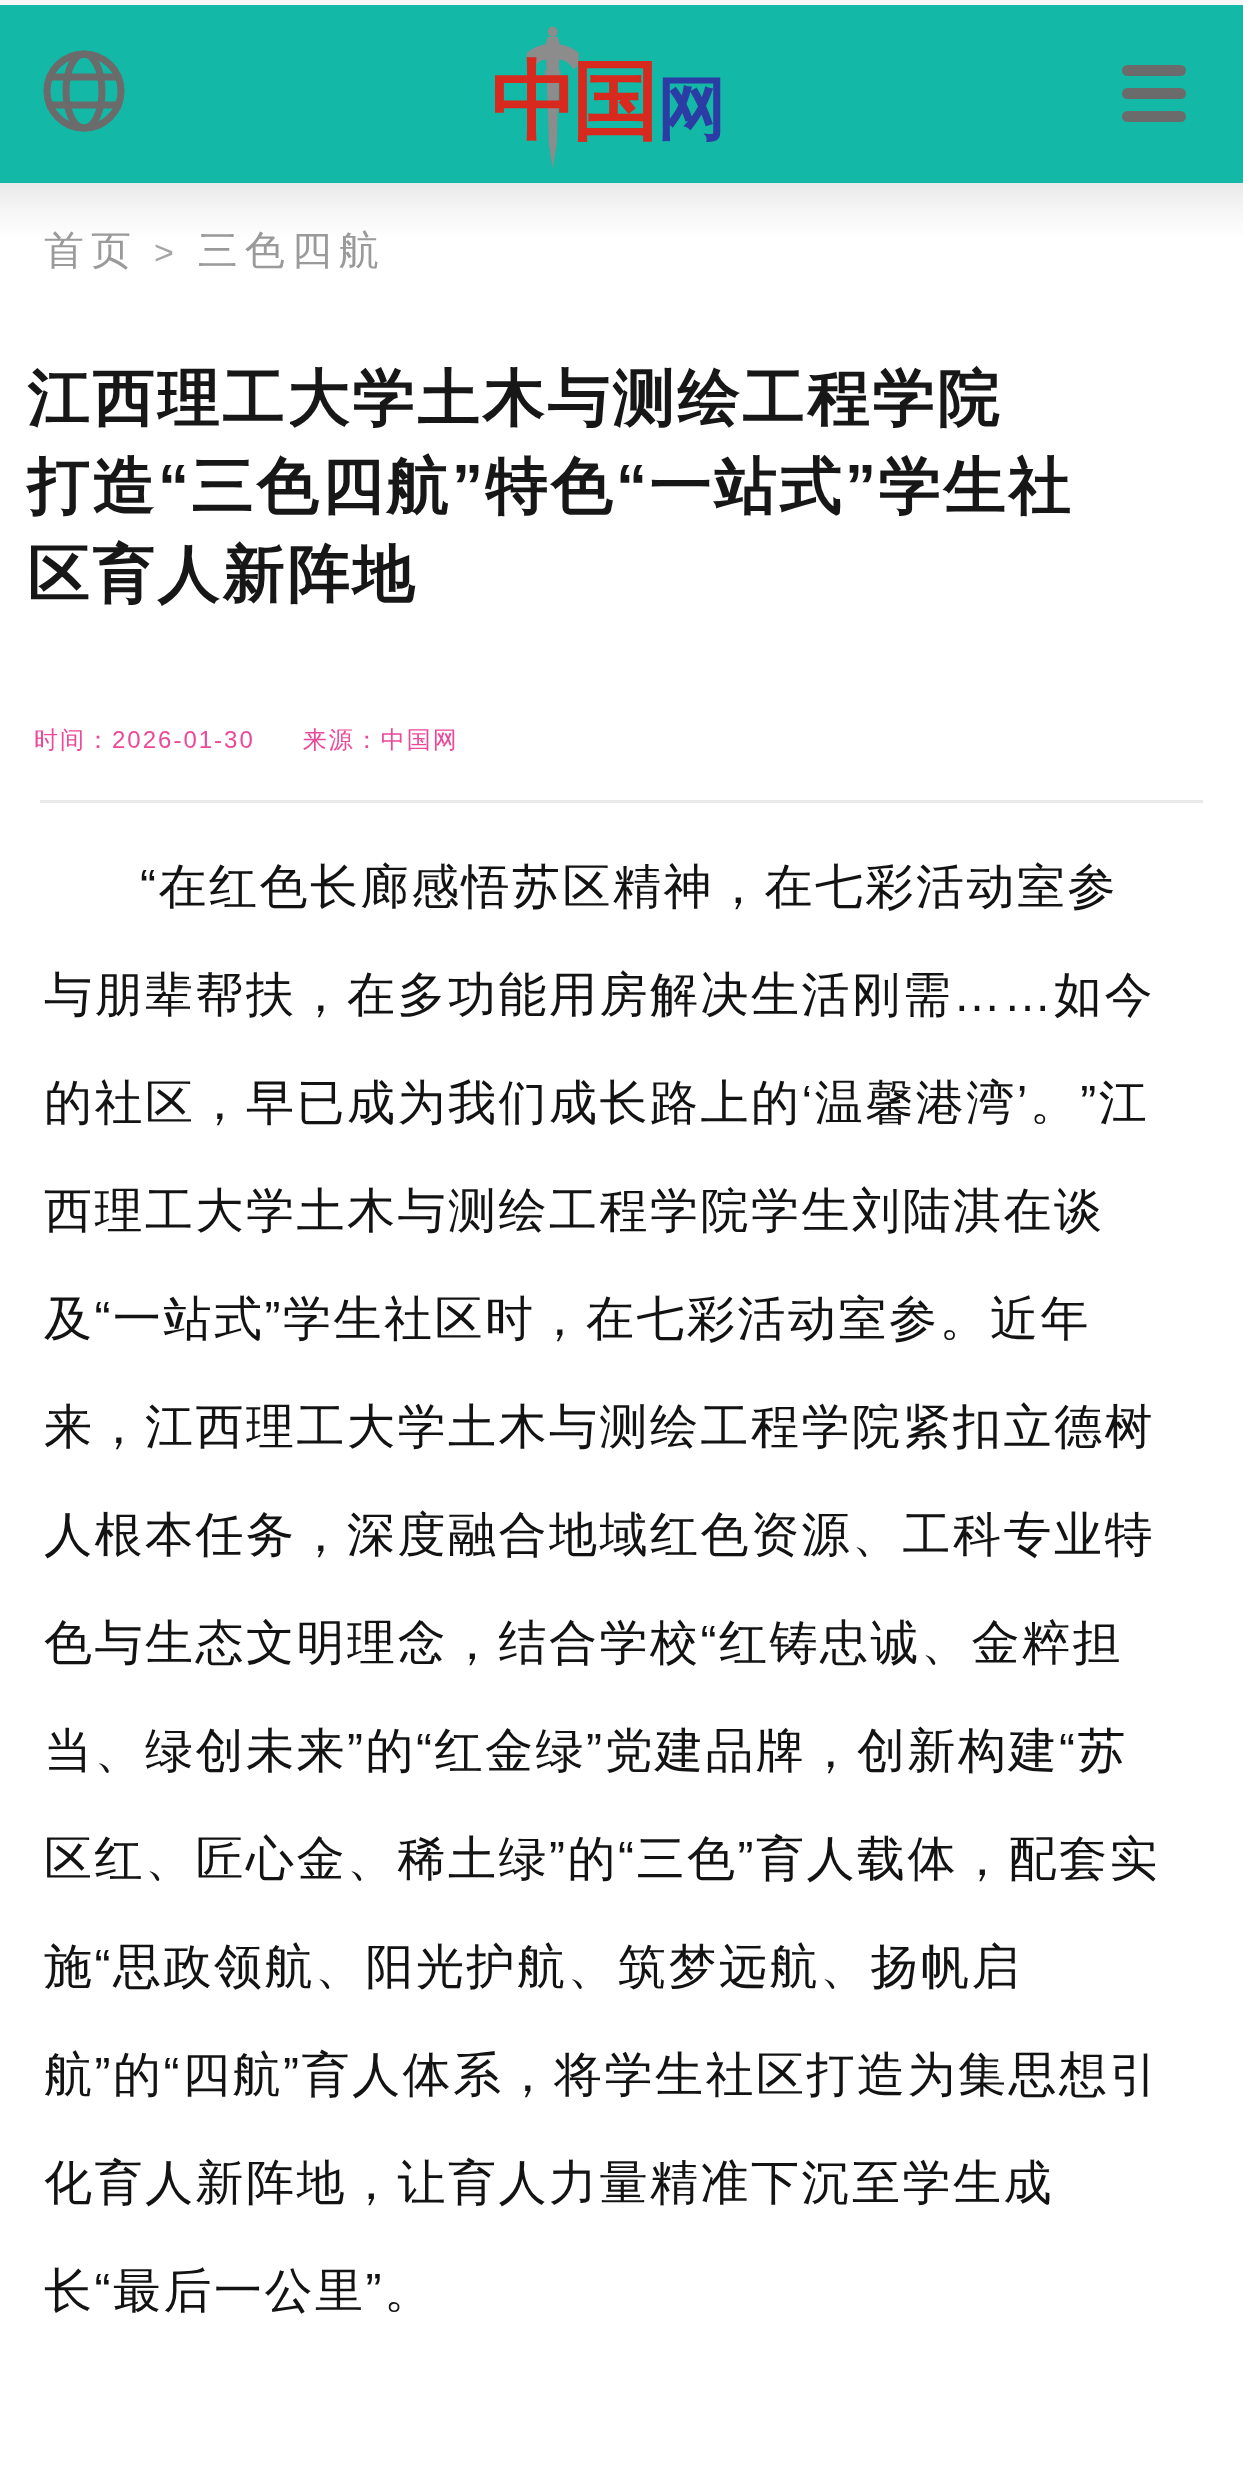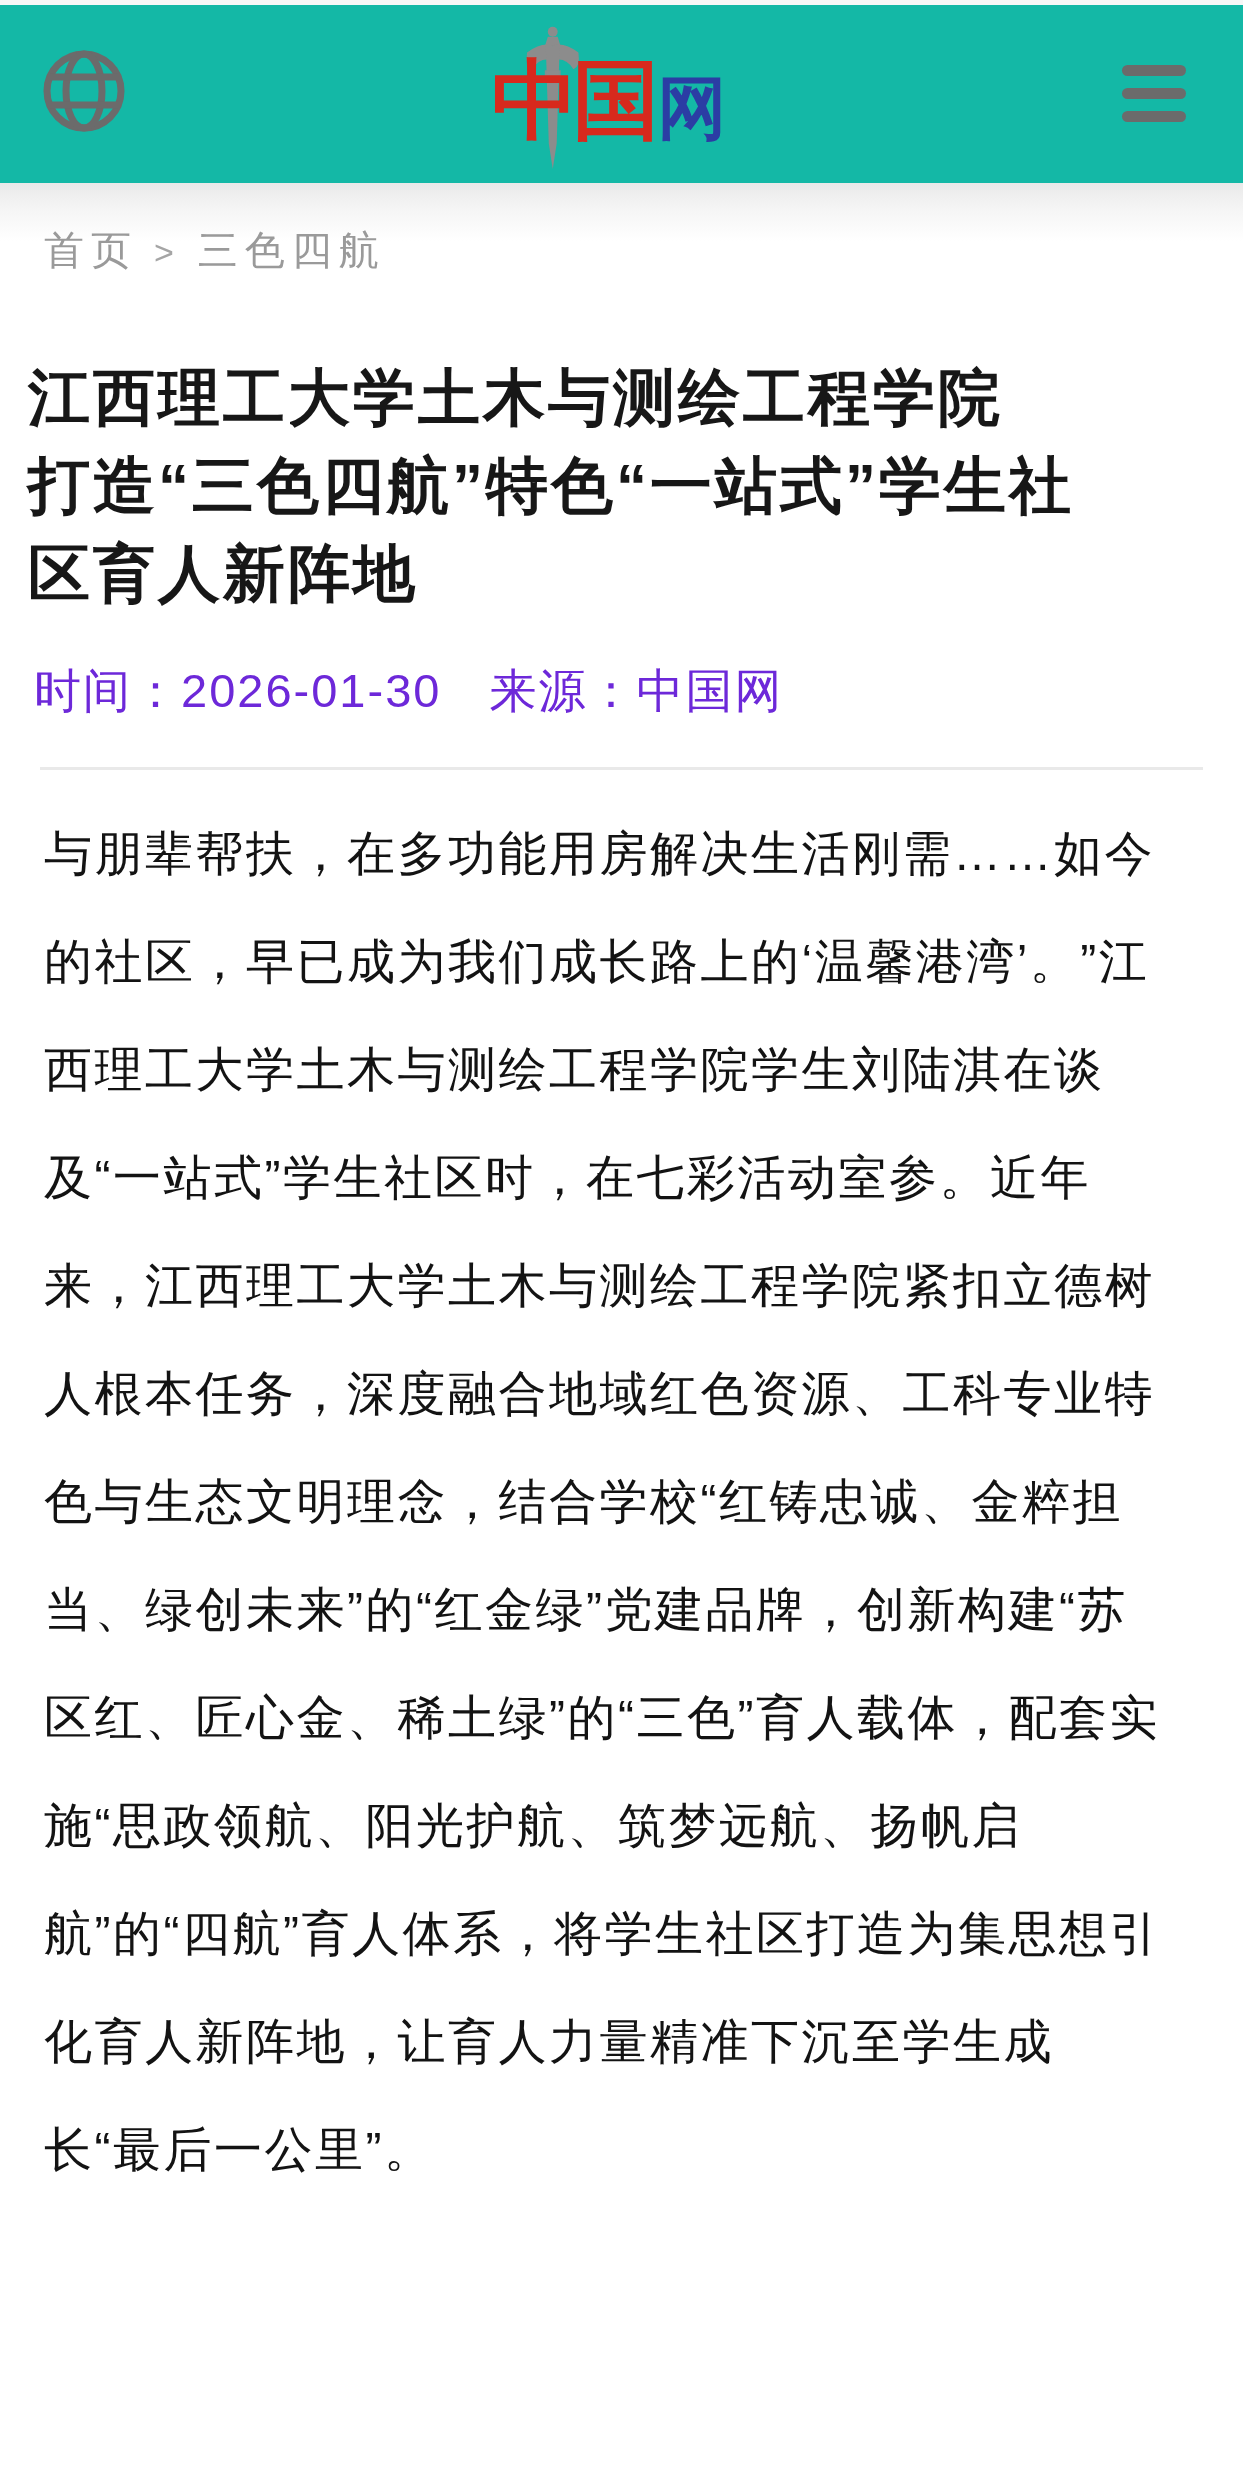--- a/index.html
+++ b/index.html
@@ -30,21 +30,21 @@
     white-space:nowrap;
   }
   .breadcrumb .crumb { cursor:pointer;margin-top:40px; }
   .breadcrumb .sep { display:inline-block; margin:0 24px 0 16px; font-size:34px; letter-spacing:0; color:#a5a5a5; }
 
   
   .title { margin:46px 28px 0 28px; color:#171717; font-weight:700;
            font-size:62px; letter-spacing:3px; }
   .title-line { line-height:88px; white-space:nowrap; }
 
-  .meta { margin:42px 0 0 34px; font-size:47px; color:#6d28d9; letter-spacing:2px; white-space:nowrap; }
+  .meta { margin:106px 0 0 34px; font-size:24px; color:#ec4899; letter-spacing:2px; white-space:nowrap; }
   .meta .src-group { margin-left:48px; }
 
   .divider { height:3px; background:#e9e9e9; margin:44px 40px 0 40px; }
 
   .body { margin-top:30px; padding:0 48px 0 44px; font-size:48px; color:#131313; letter-spacing:2.5px; }
   .body-line { line-height:108px; white-space:nowrap; }
   .body-line.indent { padding-left:96px; }
 </style>
 </head>
 <body>
@@ -104,20 +104,21 @@
       <div class="title-line">区育人新阵地</div>
     </h1>
 
     <div class="meta">
       <span>时间：</span><span>2026-01-30</span><span class="src-group"><span>来源：</span><span>中国网</span></span>
     </div>
 
     <div class="divider"></div>
 
     <article class="body">
+      <div class="body-line indent">“在红色长廊感悟苏区精神，在七彩活动室参</div>
       <div class="body-line">与朋辈帮扶，在多功能用房解决生活刚需……如今</div>
       <div class="body-line">的社区，早已成为我们成长路上的‘温馨港湾’。”江</div>
       <div class="body-line">西理工大学土木与测绘工程学院学生刘陆淇在谈</div>
       <div class="body-line">及“一站式”学生社区时，在七彩活动室参。近年</div>
       <div class="body-line">来，江西理工大学土木与测绘工程学院紧扣立德树</div>
       <div class="body-line">人根本任务，深度融合地域红色资源、工科专业特</div>
       <div class="body-line">色与生态文明理念，结合学校“红铸忠诚、金粹担</div>
       <div class="body-line">当、绿创未来”的“红金绿”党建品牌，创新构建“苏</div>
       <div class="body-line">区红、匠心金、稀土绿”的“三色”育人载体，配套实</div>
       <div class="body-line">施“思政领航、阳光护航、筑梦远航、扬帆启</div>

